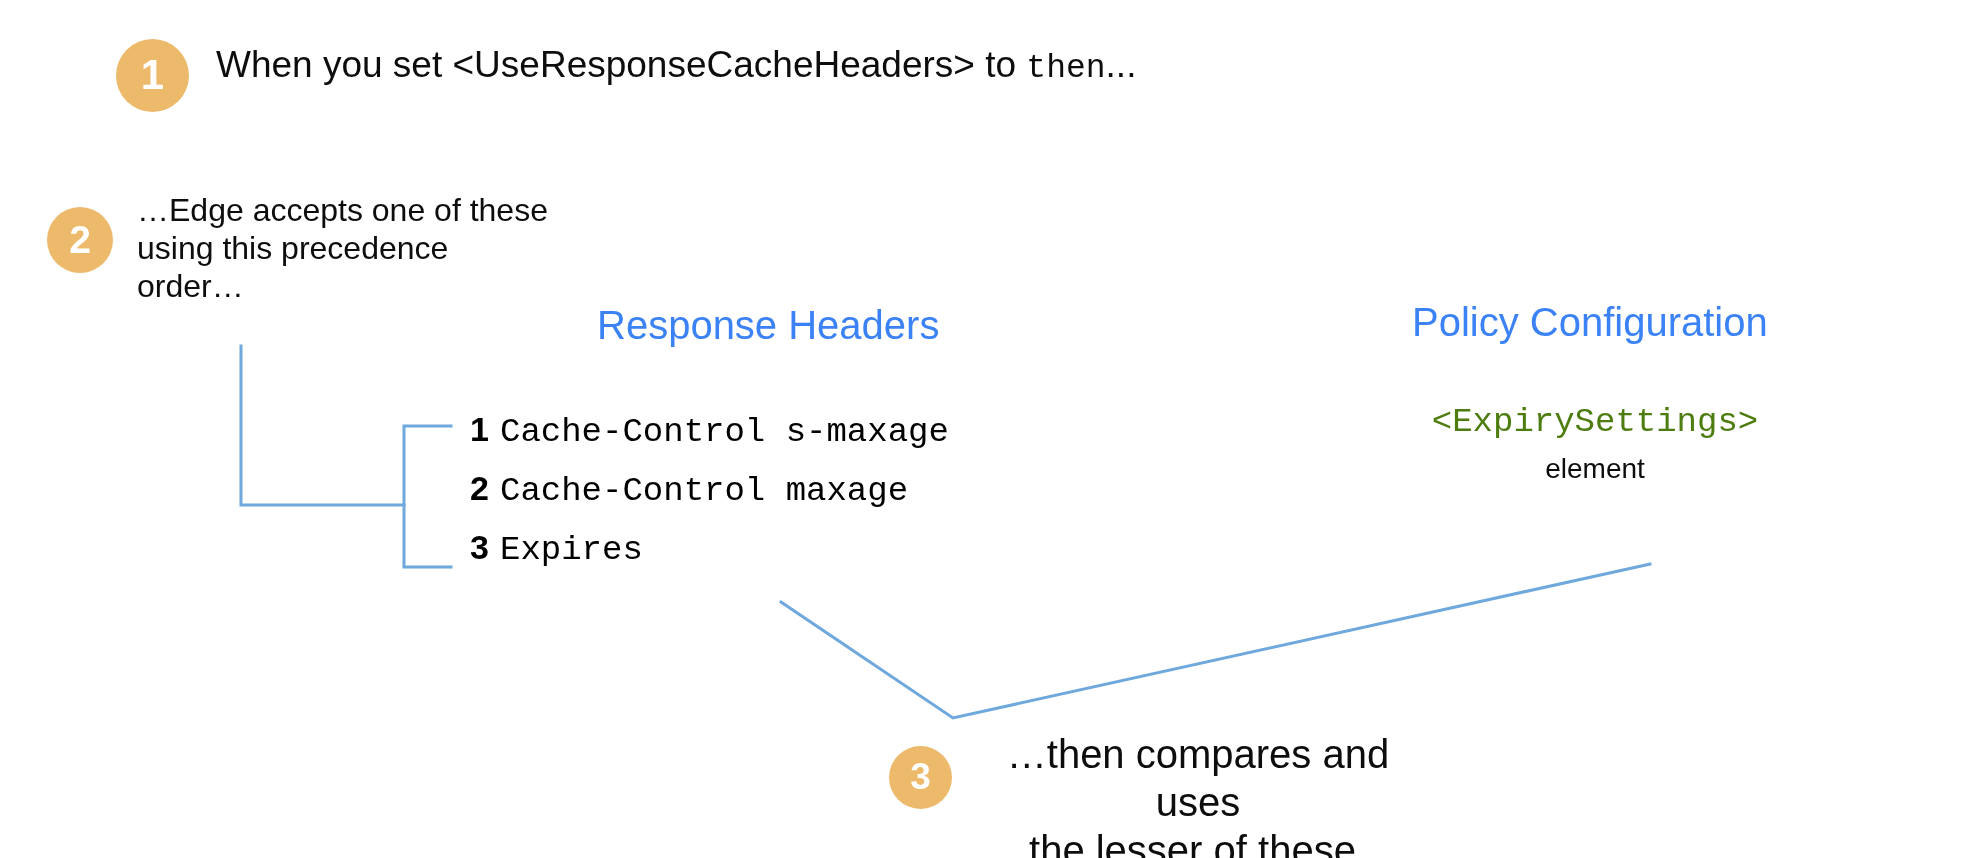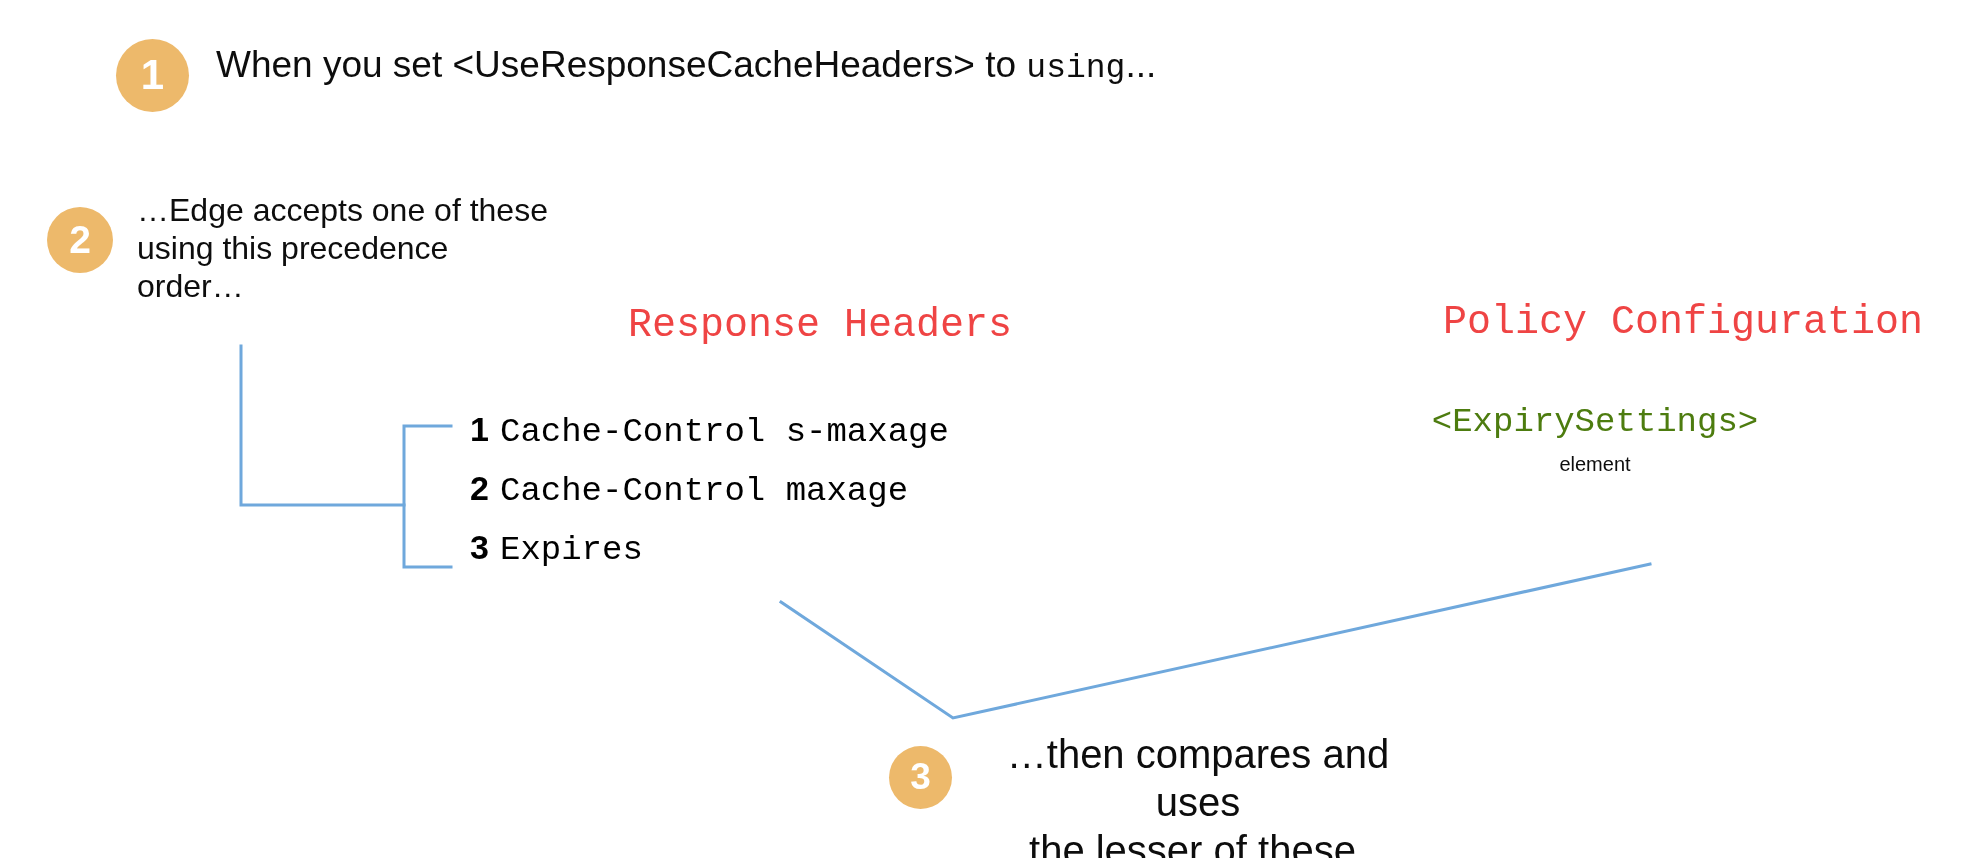--- a/index.html
+++ b/index.html
@@ -101,25 +101,24 @@
     top: 730px;
     font-size: 40px;
     line-height: 1.2;
     text-align: center;
     width: 460px;
   }
 
   
   .col-heading {
     position: absolute;
-    font-family: Liberation Mono, monospace;
+    font-family: Liberation Sans, sans-serif;
     font-size: 40px;
-    color: #ef4444;
+    color: #3b82f6;
     white-space: nowrap;
-    margin-left: 31px;
   }
   #heading-response {
     left: 597px;
     top: 303px;
   }
   #heading-policy {
     left: 1412px;
     top: 300px;
   }
 
@@ -158,21 +157,21 @@
   }
   #policy-element-name {
     font-family: "Liberation Mono", monospace;
     font-size: 34px;
     color: #4d7c0f;
     display: block;
     white-space: nowrap;
   }
   #policy-element-word {
     font-family: "Liberation Sans", sans-serif;
-    font-size: 20px;
+    font-size: 28px;
     color: #0d0d0d;
     display: block;
     margin-top: 12px;
   }
 </style>
 </head>
 <body>
 
 <div id="canvas">
 
@@ -184,21 +183,21 @@
       <path d="M 451 426 L 404 426 L 404 567 L 451 567"></path>
 
       <path d="M 781 602 L 953 718 L 1650 564"></path>
     </g>
   </svg>
 
   <div class="badge" id="badge-1">
     <span class="badge-num">1</span>
   </div>
   <div class="callout" id="step1-text">
-    <span>When you set &lt;UseResponseCacheHeaders&gt; to </span><span class="mono">using</span><span>...</span>
+    <span>When you set &lt;UseResponseCacheHeaders&gt; to </span><span class="mono">then</span><span>...</span>
   </div>
 
   <div class="badge" id="badge-2">
     <span class="badge-num">2</span>
   </div>
   <div class="callout" id="step2-text">
     <div>…Edge accepts one of these</div>
     <div>using this precedence</div>
     <div>order…</div>
   </div>

